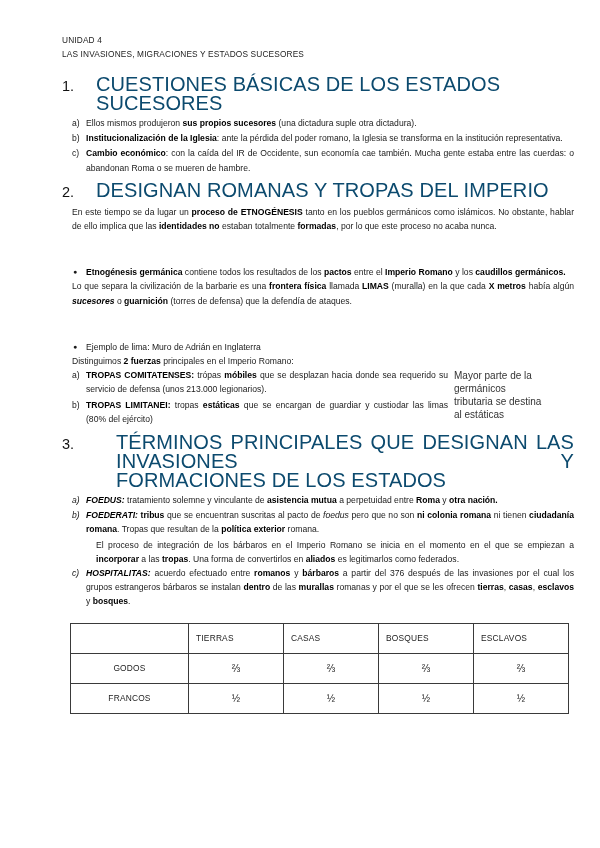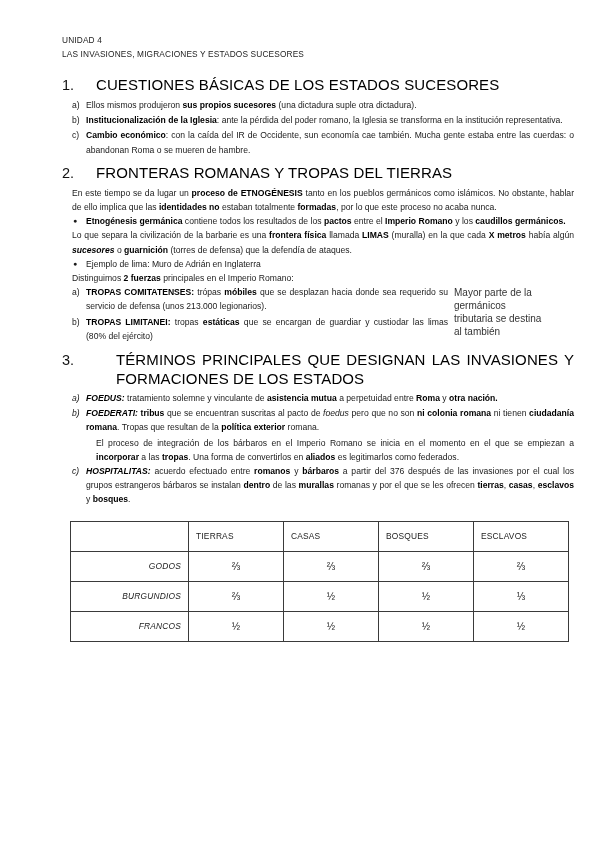--- a/index.html
+++ b/index.html
@@ -40,23 +40,23 @@
     margin: 6px 0 3px 0;
   }
   .section-num {
     width: 34px;
     flex: 0 0 34px;
     font-size: 14.5px;
     line-height: 19px;
     color: #111;
   }
   .section-title {
-    font-size: 15px;
+    font-size: 20px;
     line-height: 19px;
-    color: #000000;
+    color: #0c4a6e;
     letter-spacing: 0.1px;
     flex: 1;
   }
   .section-title.justify {
     text-align: justify;
     text-align-last: left;
     margin-left: 20px;
   }
   .section-title.justify > span.l1 {
     display: block;
@@ -86,20 +86,21 @@
     text-align-last: left;
   }
 
   
   .blist { margin: 0; padding: 0; list-style: none; }
   .blist > li {
     display: flex;
     align-items: flex-end;
     font-size: 8.6px;
     line-height: 14.2px;
+    margin-top: 32px;
   }
   .blist > li .dot {
     flex: 0 0 24px;
     width: 24px;
     padding-left: 11px;
     box-sizing: border-box;
     font-size: 7px;
   }
   .blist > li .body {
     flex: 1;
@@ -149,21 +150,21 @@
   table.data td, table.data th {
     border: 1px solid #3a3a3a;
     height: 29px;
     font-size: 8.4px;
     font-weight: normal;
     color: #222;
     padding: 0 7px;
     letter-spacing: 0.2px;
   }
   table.data th { text-align: left; }
-  table.data td.rowhead { text-align: right; font-style: italic; }
+  table.data td.rowhead { text-align: center; }
   table.data td.val { text-align: center; font-size: 10px; }
   table.data col.c0 { width: 118px; }
   table.data col.cx { width: 95px; }
 </style>
 </head>
 <body>
 
 <div class="page">
 
   <div class="doc-header">
@@ -188,21 +189,21 @@
       <li>
         <span class="marker">c)</span>
         <span class="body"><b>Cambio económico</b>: con la caída del IR de Occidente, sun economía cae también. Mucha gente estaba entre las cuerdas: o abandonan Roma o se mueren de hambre.</span>
       </li>
     </ul>
   </div>
 
   <div class="section">
     <div class="section-head">
       <div class="section-num">2.</div>
-      <div class="section-title">FRONTERAS ROMANAS Y TROPAS DEL TIERRAS</div>
+      <div class="section-title">DESIGNAN ROMANAS Y TROPAS DEL IMPERIO</div>
     </div>
 
     <p class="para">En este tiempo se da lugar un <b>proceso de  ETNOGÉNESIS</b> tanto en los pueblos germánicos como islámicos. No obstante, hablar de ello implica que las <b>identidades no</b> estaban totalmente <b>formadas</b>, por lo que este proceso no acaba nunca.</p>
 
     <ul class="blist">
       <li>
         <span class="dot">●</span>
         <span class="body"><b>Etnogénesis germánica</b> contiene todos los resultados de los <b>pactos</b> entre el <b>Imperio Romano</b> y los <b>caudillos germánicos.</b></span>
       </li>
     </ul>
@@ -228,21 +229,21 @@
           <li>
             <span class="marker">b)</span>
             <span class="body"><b>TROPAS LIMITANEI:</b> tropas <b>estáticas</b> que se encargan de guardiar y custiodar las limas (80% del ejército)</span>
           </li>
         </ul>
       </div>
       <div class="margin-note">
         <span class="nl">Mayor parte de la</span>
         <span class="nl">germánicos</span>
         <span class="nl">tributaria se destina</span>
-        <span class="nl">al también</span>
+        <span class="nl">al estáticas</span>
       </div>
     </div>
   </div>
 
   <div class="section">
     <div class="section-head">
       <div class="section-num">3.</div>
       <div class="section-title justify">
         <span class="l1">TÉRMINOS PRINCIPALES QUE DESIGNAN LAS INVASIONES Y</span>
         <span>FORMACIONES DE LOS ESTADOS</span>
@@ -290,27 +291,20 @@
       </thead>
       <tbody>
         <tr>
           <td class="rowhead">GODOS</td>
           <td class="val">⅔</td>
           <td class="val">⅔</td>
           <td class="val">⅔</td>
           <td class="val">⅔</td>
         </tr>
         <tr>
-          <td class="rowhead">BURGUNDIOS</td>
-          <td class="val">⅔</td>
-          <td class="val">½</td>
-          <td class="val">½</td>
-          <td class="val">⅓</td>
-        </tr>
-        <tr>
           <td class="rowhead">FRANCOS</td>
           <td class="val">½</td>
           <td class="val">½</td>
           <td class="val">½</td>
           <td class="val">½</td>
         </tr>
       </tbody>
     </table>
   </div>
 

